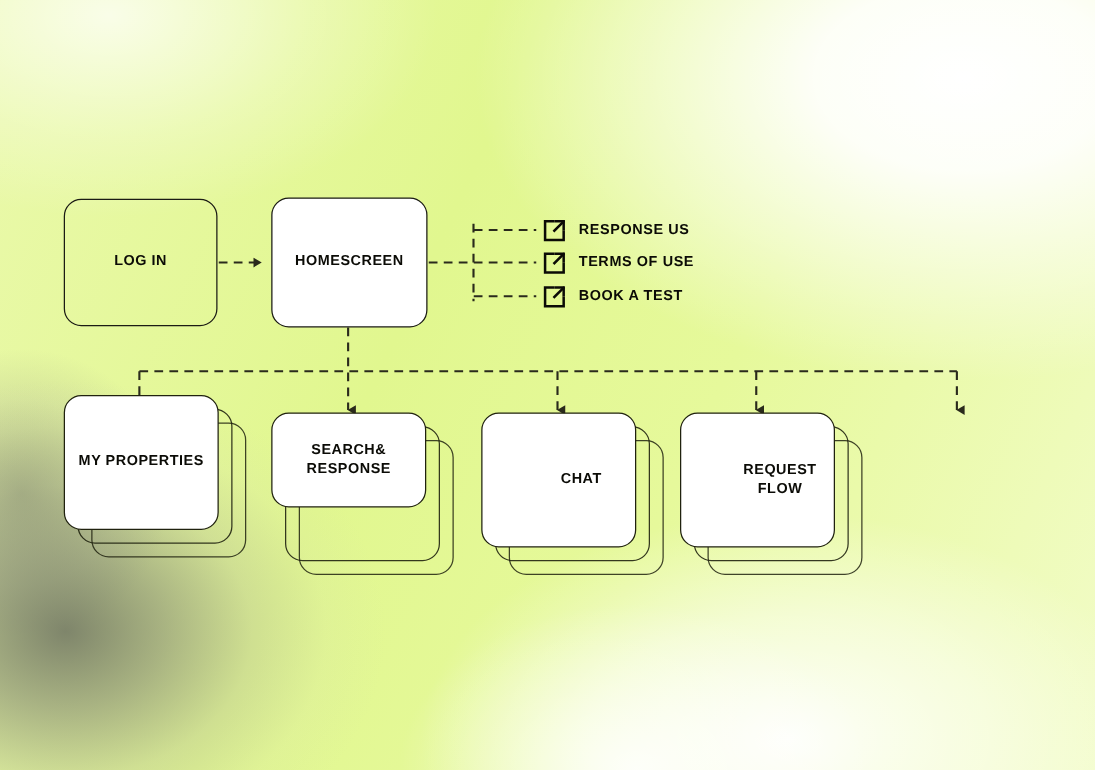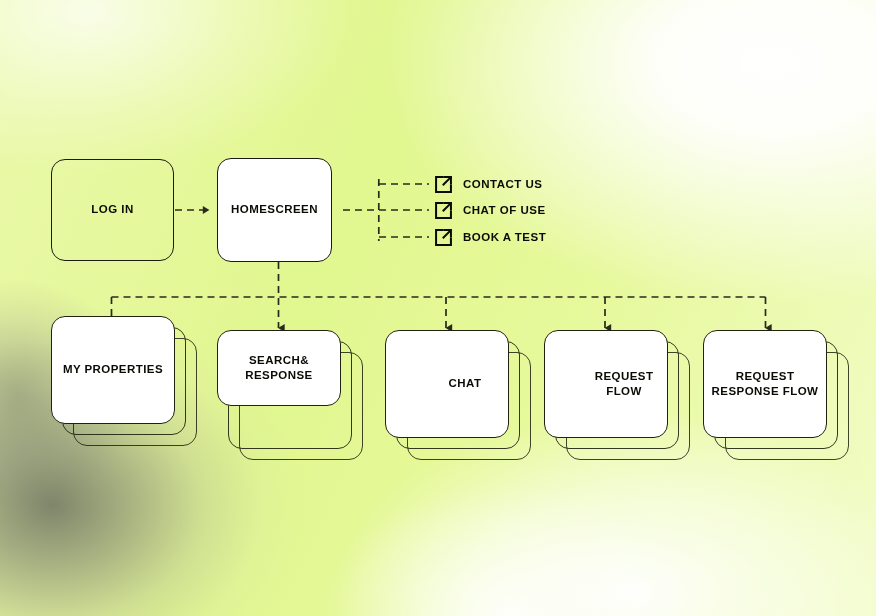--- a/index.html
+++ b/index.html
@@ -189,40 +189,40 @@
       <line x1="446" y1="297" x2="446" y2="328" marker-end="url(#arrowDown)"></line>
       <line x1="605" y1="297" x2="605" y2="328" marker-end="url(#arrowDown)"></line>
       <line x1="765.5" y1="297" x2="765.5" y2="328" marker-end="url(#arrowDown)"></line>
     </g>
   </svg>
 
   <div class="node ghost" style="left:51px; top:159px; width:123px; height:102px;">
     <span>LOG IN</span>
   </div>
 
-  <div class="node solid" style="left:217px; top:158px; width:115px; height:104px;">
+  <div class="node solid" style="left:217px; top:158px; width:125px; height:104px;">
     <span>HOMESCREEN</span>
   </div>
 
   <div class="ext-link" style="left:433px; top:173px;">
     <svg class="ext-icon" viewBox="0 0 24 24" fill="none" stroke="#0b0b06" stroke-width="2.3" stroke-linecap="square" stroke-linejoin="miter">
       <path d="M20.5 12.8 V20.5 H3.5 V3.5 H11.2"></path>
       <path d="M13.6 3.5 H20.5 V10.4"></path>
       <path d="M12.0 12.0 L20.2 3.8"></path>
     </svg>
-    <span class="ext-label">CONTACT US</span>
+    <span class="ext-label">RESPONSE US</span>
   </div>
 
   <div class="ext-link" style="left:433px; top:199px;">
     <svg class="ext-icon" viewBox="0 0 24 24" fill="none" stroke="#0b0b06" stroke-width="2.3" stroke-linecap="square" stroke-linejoin="miter">
       <path d="M20.5 12.8 V20.5 H3.5 V3.5 H11.2"></path>
       <path d="M13.6 3.5 H20.5 V10.4"></path>
       <path d="M12.0 12.0 L20.2 3.8"></path>
     </svg>
-    <span class="ext-label">CHAT OF USE</span>
+    <span class="ext-label">TERMS OF USE</span>
   </div>
 
   <div class="ext-link" style="left:433px; top:226px;align-items:center;">
     <svg class="ext-icon" viewBox="0 0 24 24" fill="none" stroke="#0b0b06" stroke-width="2.3" stroke-linecap="square" stroke-linejoin="miter">
       <path d="M20.5 12.8 V20.5 H3.5 V3.5 H11.2"></path>
       <path d="M13.6 3.5 H20.5 V10.4"></path>
       <path d="M12.0 12.0 L20.2 3.8"></path>
     </svg>
     <span class="ext-label">BOOK A TEST</span>
   </div>
@@ -255,24 +255,14 @@
   </div>
 
   <div class="stack" style="left:544px; top:330px; width:146px; height:130px;">
     <div class="card back2" style="left:22px; top:22px; width:124px; height:108px;"></div>
     <div class="card back1" style="left:11px; top:11px; width:124px; height:108px;"></div>
     <div class="card front" style="left:0px; top:0px; width:124px; height:108px;padding-left:36px;">
       <span>REQUEST FLOW</span>
     </div>
   </div>
 
-  <div class="stack" style="left:703px; top:330px; width:146px; height:130px;">
-    <div class="card back2" style="left:22px; top:22px; width:124px; height:108px;"></div>
-    <div class="card back1" style="left:11px; top:11px; width:124px; height:108px;"></div>
-    <div class="card front" style="left:0px; top:0px; width:124px; height:108px;">
-      <div>
-        <div>REQUEST</div>
-        <div>RESPONSE FLOW</div>
-      </div>
-    </div>
-  </div>
 
 </div>
 
 </body></html>

